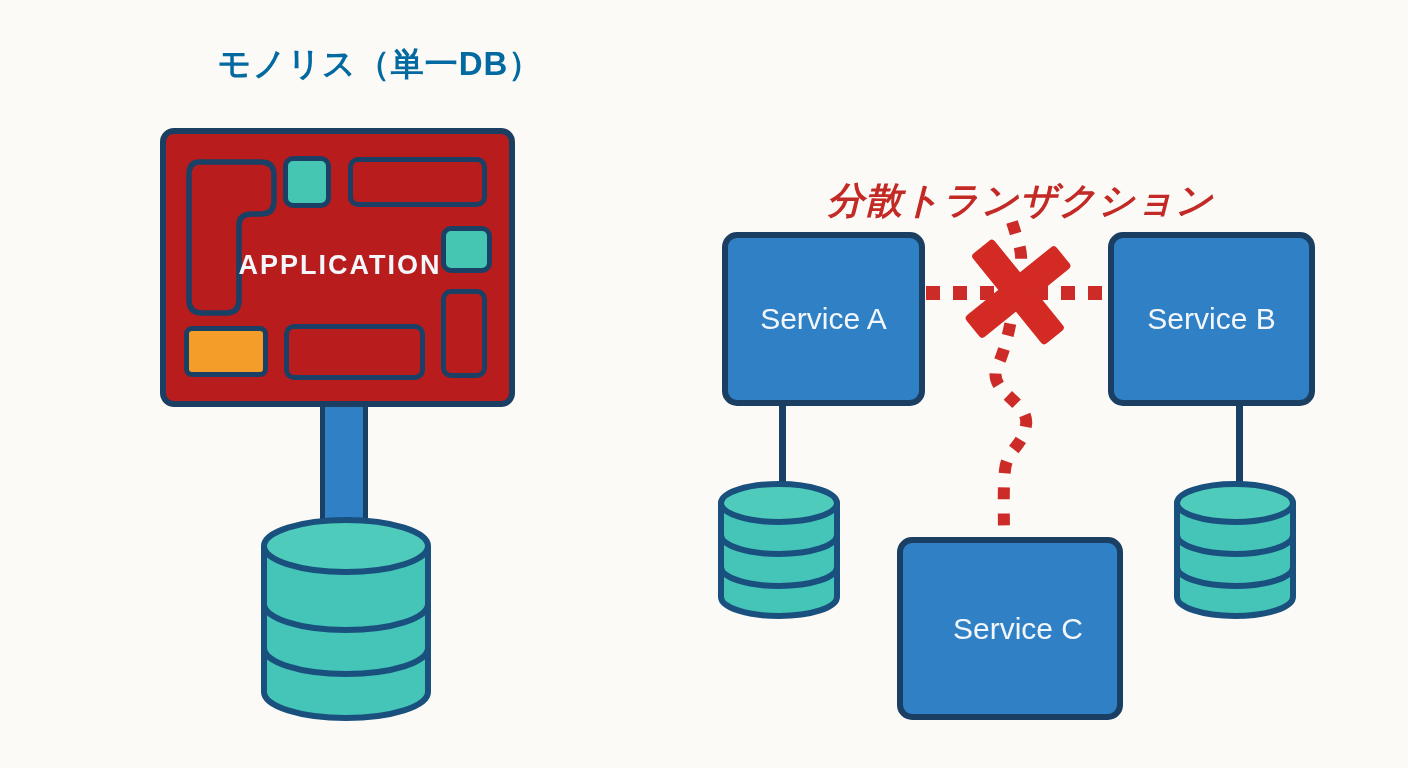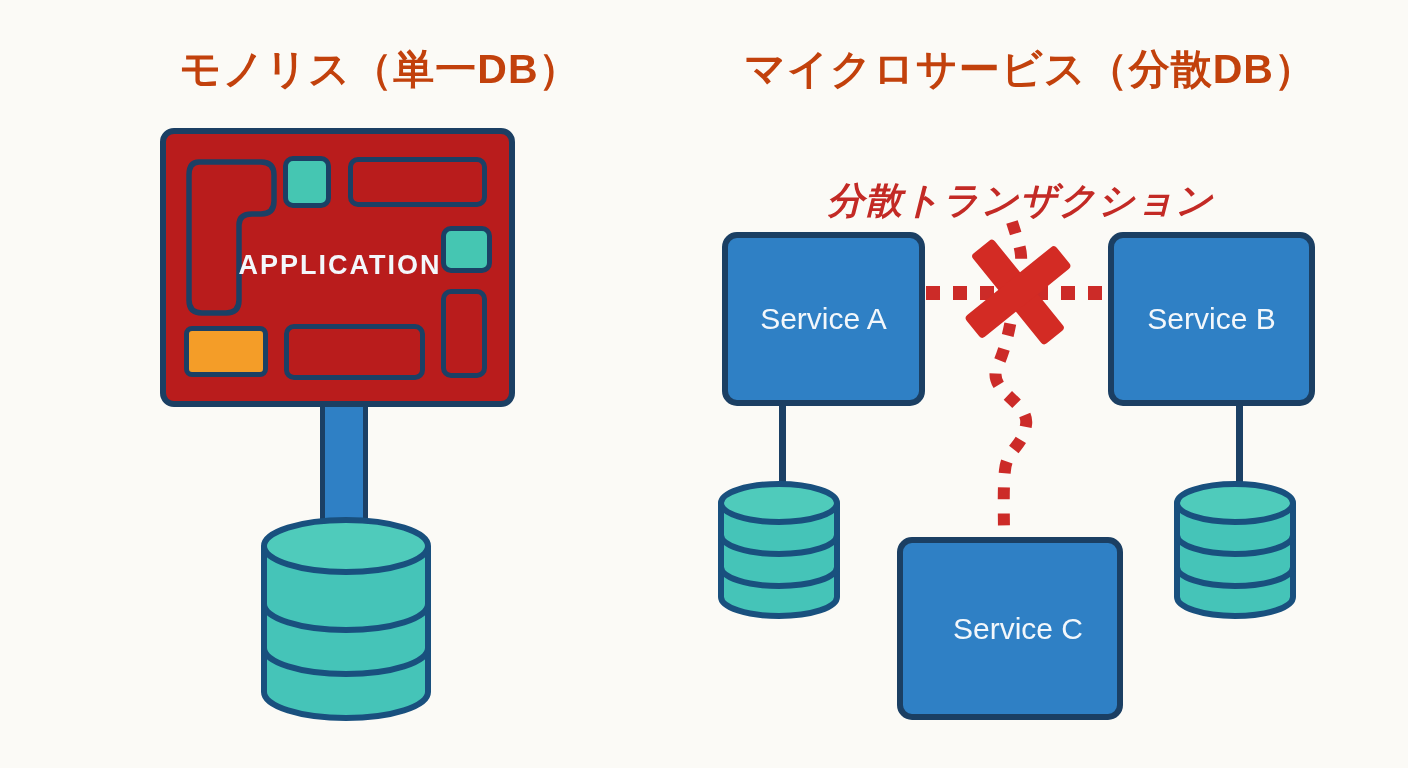--- a/index.html
+++ b/index.html
@@ -3,21 +3,21 @@
 <meta charset="utf-8">
 <style>
   html,body{margin:0;padding:0;}
   body{font-family:"Liberation Sans","DejaVu Sans",sans-serif;}
   .canvas{
     position:relative;width:1408px;height:768px;overflow:hidden;
     background:#FBFAF6;
   }
   .abs{position:absolute;box-sizing:border-box;}
   .title{
-    font-weight:bold;font-size:41px;color:#c2410c;text-align:center;
+    font-weight:bold;font-size:33px;color:#0369a1;text-align:center;
     letter-spacing:1px;
   }
   .blue-box{
     background:#b91c1c;border:6px solid #1B3F63;border-radius:14px;
   }
   .module{
     border-radius:10px;
   }
   .module.outline{border:5px solid #1B4065;background:transparent;}
   .module.teal{border:5px solid #1B4065;background:#45C6B2;}
@@ -72,21 +72,20 @@
     <div class="abs app-label" style="left:44px;top:116px;width:260px;">APPLICATION</div>
   </div>
 
   <svg class="abs" style="left:258px;top:514px;z-index:2;" width="176" height="216" viewBox="0 0 176 216">
     <path d="M6,32 V178 a82,26 0 0 0 164,0 V32" fill="#45C4B8" stroke="#19507E" stroke-width="6"></path>
     <path d="M6,134 a82,26 0 0 0 164,0" fill="none" stroke="#19507E" stroke-width="6"></path>
     <path d="M6,90 a82,26 0 0 0 164,0" fill="none" stroke="#19507E" stroke-width="6"></path>
     <ellipse cx="88" cy="32" rx="82" ry="26" fill="#4FCBBB" stroke="#19507E" stroke-width="6"></ellipse>
   </svg>
 
-  <div class="abs title" style="left:730px;top:42px;width:600px;">マイクロサービス（分散DB）</div>
 
   <div class="abs warning" style="left:827px;top:176px;width:400px;">分散トランザクション不可</div>
 
   <div class="abs connector-thin" style="left:779px;top:400px;width:7px;height:84px;z-index:0;"></div>
   <div class="abs connector-thin" style="left:1236px;top:400px;width:7px;height:84px;z-index:0;"></div>
 
   <svg class="abs" style="left:924px;top:282px;z-index:1;" width="188" height="22" viewBox="0 0 188 22">
     <path d="M2,11 H186" fill="none" stroke="#CC2B28" stroke-width="14" stroke-dasharray="14 13"></path>
   </svg>
 

